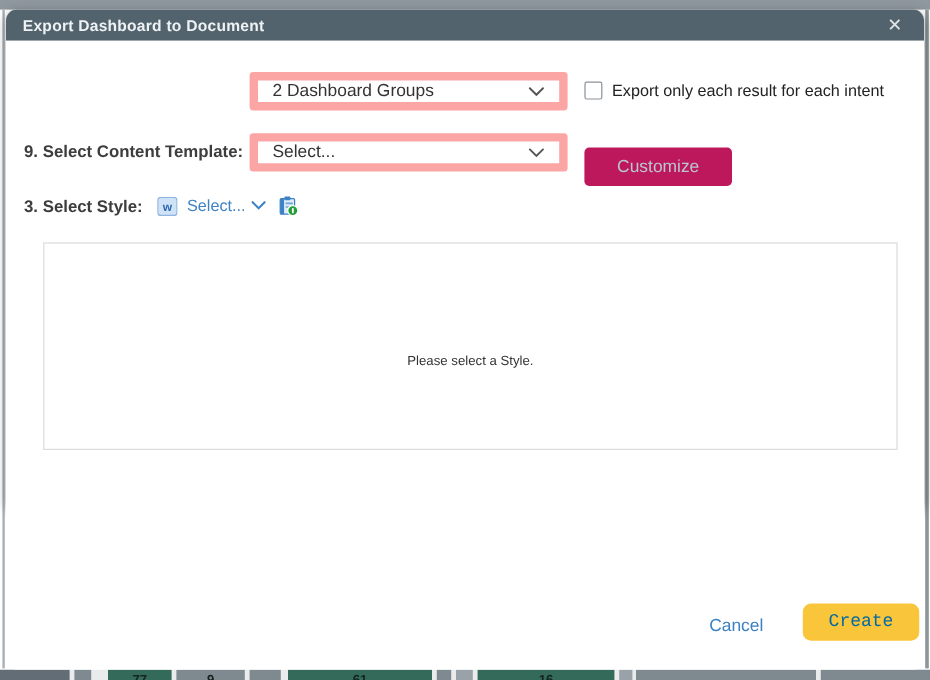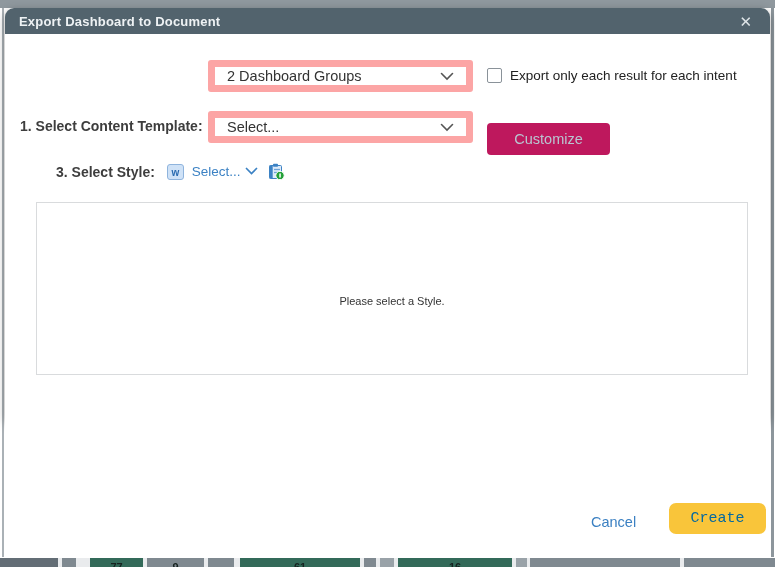--- a/index.html
+++ b/index.html
@@ -39,21 +39,21 @@
 
   .checkbox-row { position:absolute; left:482px; top:34px; display:flex; align-items:center; }
   .checkbox-box { width:15px; height:15px; border:1px solid #8a9299; border-radius:2px; background:#fff; cursor:pointer; }
   .checkbox-label { margin-left:8px; font-size:13.5px; color:#222; white-space:nowrap; }
 
   .customize-btn { position:absolute; left:482px; top:89px; width:123px; height:32px;
                    background:#be185d; color:#b9c5d1; border:none; border-radius:4px;
                    font-size:14.5px; font-family:inherit; }
 
   .style-row { position:absolute; left:15px; top:129px; display:flex; align-items:center; }
-  .style-row .field-label-inline { font-size:14px; font-weight:700; color:#3d3d3d;margin-left:36px; }
+  .style-row .field-label-inline { font-size:14px; font-weight:700; color:#3d3d3d; }
   .style-link { color:#3c82c4; font-size:13.5px; margin:0 4px 0 8px; cursor:pointer; }
   .style-row .icon { display:flex; align-items:center; }
   .word-icon { margin-left:12px; }
   .clip-icon { margin-left:10px; cursor:pointer; }
 
   .style-panel { position:absolute; left:31px; top:168px; width:712px; height:173px;
                  border:1px solid #d9dbdd; background:#fff;
                  display:flex; align-items:center; justify-content:center; }
   .style-panel .placeholder { font-size:11px; color:#333;margin-top:24px; }
 
@@ -100,21 +100,21 @@
         <svg width="14" height="9" viewBox="0 0 14 9">
             <path d="M1.5 1.5 L7 7 L12.5 1.5" stroke="#555" fill="none" stroke-width="1.6" stroke-linecap="round"></path>
           </svg>
       </span>
     </div>
     <div class="checkbox-row">
       <span class="checkbox-box"></span>
       <span class="checkbox-label">Export only each result for each intent</span>
     </div>
 
-    <div class="field-label" style="left:15px; top:84px;">1. Select Content Template:</div>
+    <div class="field-label" style="left:15px; top:84px;">9. Select Content Template:</div>
     <div class="dropdown" style="left:203px; top:77px;">
       <span class="dd-value">Select...</span>
       <span class="dd-chevron">
         <svg width="14" height="9" viewBox="0 0 14 9">
             <path d="M1.5 1.5 L7 7 L12.5 1.5" stroke="#555" fill="none" stroke-width="1.6" stroke-linecap="round"></path>
           </svg>
       </span>
     </div>
     <button class="customize-btn" disabled="">Customize</button>
 

